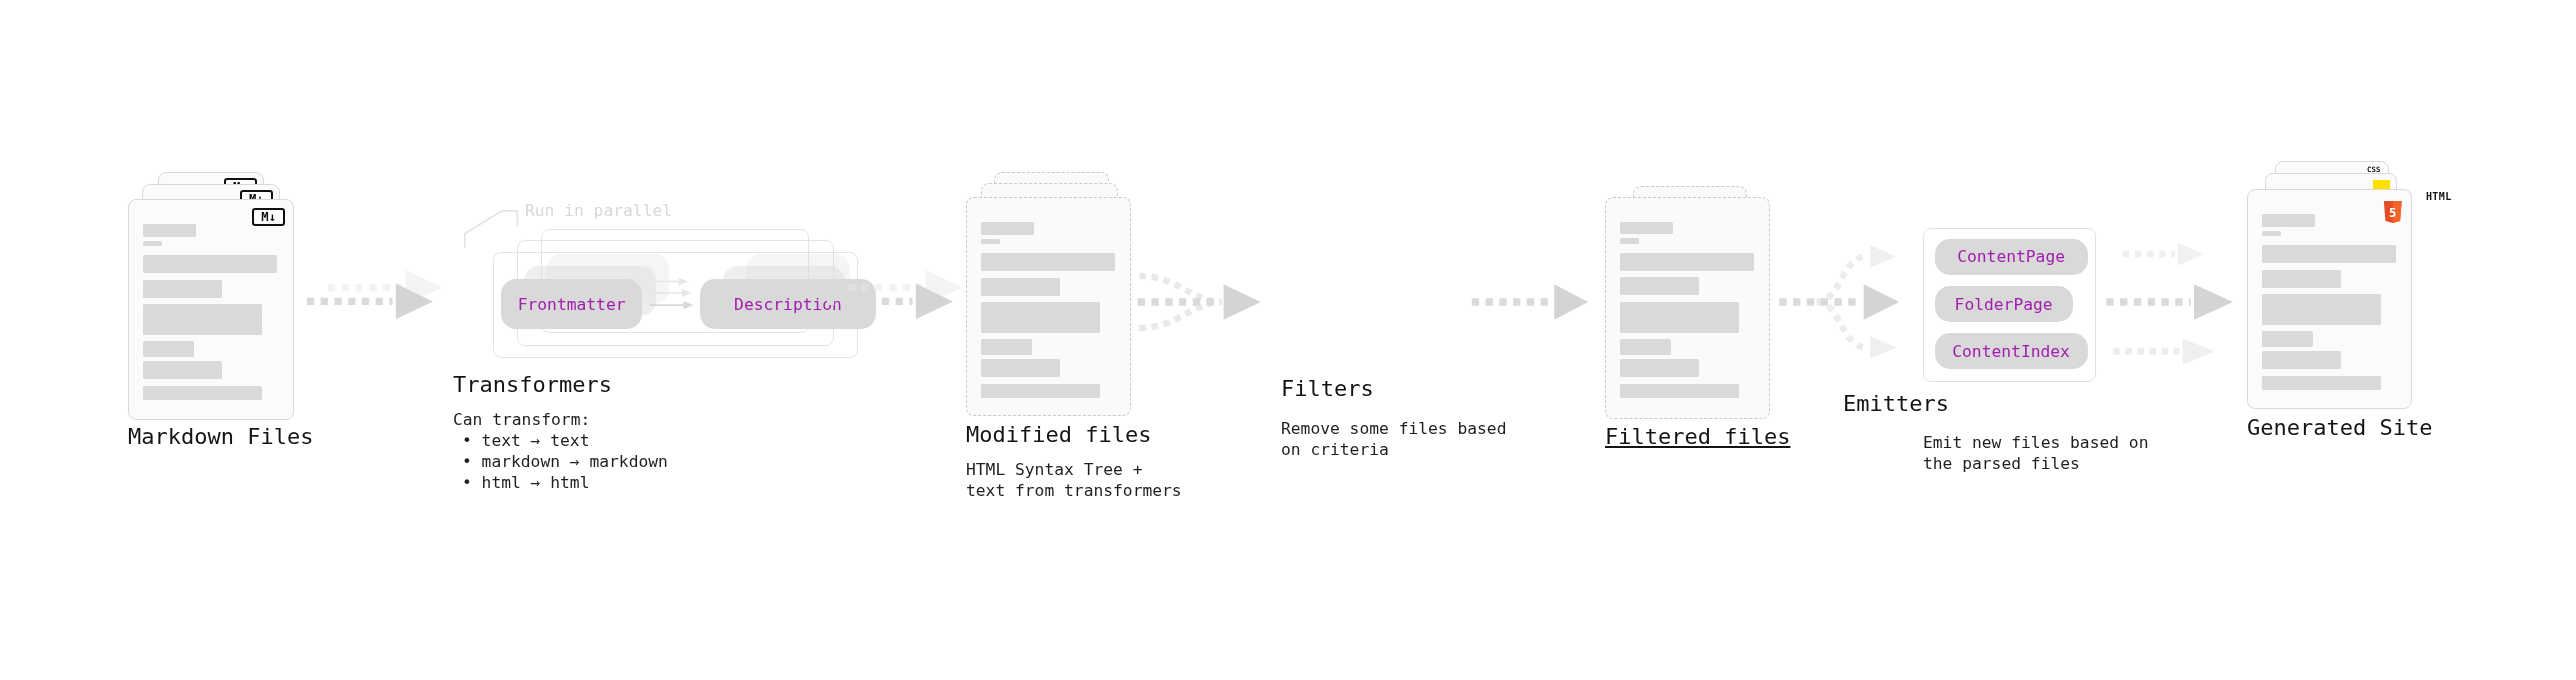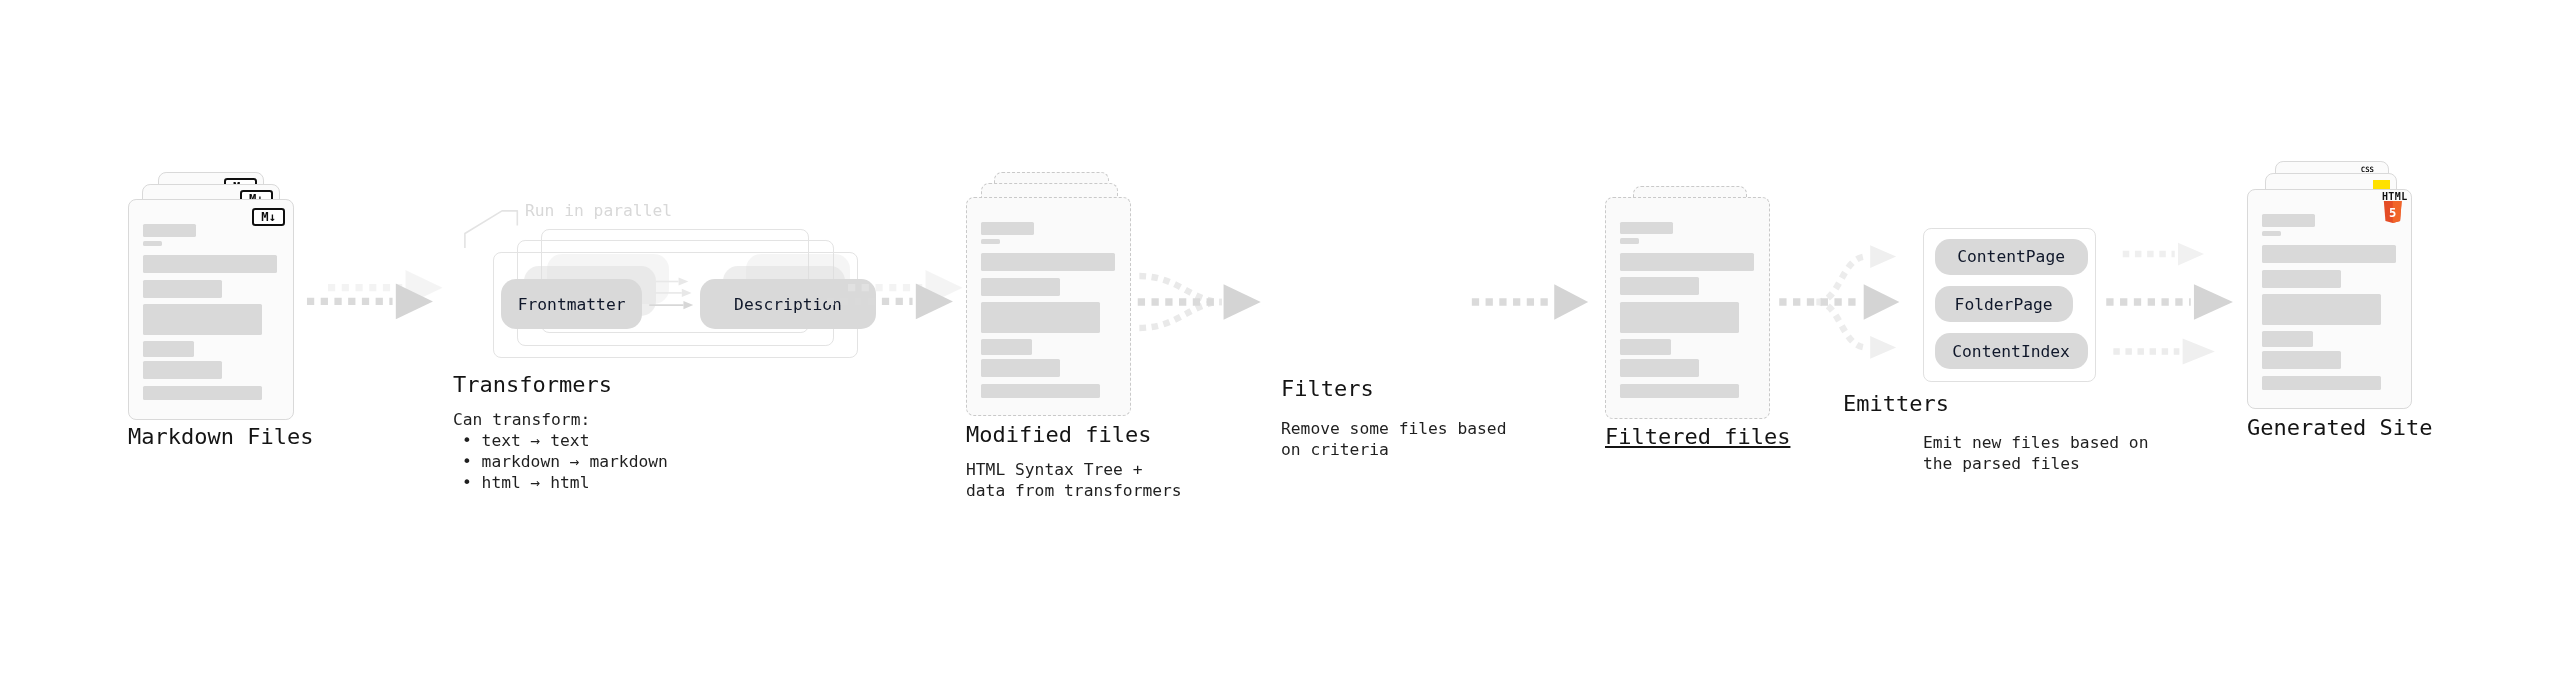--- a/index.html
+++ b/index.html
@@ -15,33 +15,33 @@
   .card.dashed{border:1.6px dashed #c9c9c9;background:#fafafa;}
   .doc-body{position:absolute;left:14px;top:24.4px;}
   .doc-line{background:#d9d9d9;border-radius:1.6px;}
 
   
   .md-badge{position:absolute;width:32.5px;height:18px;border:2.4px solid #0f0f0f;border-radius:3.3px;
     background:#fff;display:flex;align-items:center;justify-content:center;
     font-size:12.2px;font-weight:bold;color:#0f0f0f;box-sizing:border-box;}
 
   
-  .css-badge{position:absolute;right:8.1px;top:4.1px;width:19.5px;text-align:left;}
+  .css-badge{position:absolute;right:8.1px;top:4.1px;width:19.5px;text-align:right;}
   .css-badge .css-word{font-size:7.3px;font-weight:bold;color:#111;letter-spacing:0px;line-height:7.3px;}
   .css-badge .css-bar{height:3.3px;background:#2b62f0;margin-top:0.8px;border-radius:0.8px;}
   .js-badge{position:absolute;right:6.5px;top:5.7px;width:17px;height:9px;background:#ffe100;}
   .html5-badge{position:absolute;right:8.1px;top:3.3px;width:21px;text-align:center;}
-  .html5-badge .html-word{font-size:10px;font-weight:bold;color:#111;line-height:8.1px;letter-spacing:0.4px;}
+  .html5-badge .html-word{font-size:10px;font-weight:bold;color:#111;line-height:8.1px;letter-spacing:0.4px;margin-left:44px;}
 
   
   .outline-box{position:absolute;border:1.6px solid #e3e3e3;border-radius:8.1px;background:transparent;box-sizing:border-box;}
   .solid-box{position:absolute;border:1.6px solid #dcdcdc;border-radius:8.1px;background:#ffffff;box-sizing:border-box;}
 
   .btn{position:absolute;background:#d9d9d9;border-radius:15px;display:flex;align-items:center;justify-content:center;
-    font-size:16.3px;color:#0f172a;box-sizing:border-box;}
+    font-size:16.3px;color:#a21caf;box-sizing:border-box;}
   .btn.ghost{background:#dedede;}
 
   
   .stage-label{position:absolute;font-size:22px;font-weight:500;color:#141414;white-space:nowrap;line-height:24.4px;}
   .sub-text{position:absolute;font-size:16.3px;line-height:21px;color:#1f1f1f;white-space:nowrap;}
   .sub-text div{white-space:nowrap;}
   .note-text{position:absolute;font-size:16.3px;color:#d8d8d8;white-space:nowrap;line-height:18px;}
 
   .abs{position:absolute;}
 </style>
@@ -149,21 +149,21 @@
           <div class="doc-line" style="width: 119px; height: 31px; margin-bottom: 5.7px;"></div>
           <div class="doc-line" style="width: 51px; height: 16.3px; margin-bottom: 4.1px;"></div>
           <div class="doc-line" style="width: 79px; height: 18px; margin-bottom: 6.5px;"></div>
           <div class="doc-line" style="width: 119px; height: 14px; margin-bottom: 0px;"></div>
         </div>
     </div>
   </div>
   <div class="stage-label" style="left:966px;top:423px;">Modified files</div>
   <div class="sub-text" style="left:966px;top:459px;">
     <div>HTML Syntax Tree +</div>
-    <div>data from transformers</div>
+    <div>text from transformers</div>
   </div>
 
   <svg class="abs" style="left:1134px;top:268px;" width="137" height="68" viewBox="0 0 168 84">
     <path d="M 6,10 C 55,10 70,42 108,42" fill="none" stroke="#e9e9e9" stroke-width="8" stroke-dasharray="8 7"></path>
     <path d="M 6,74 C 55,74 70,42 108,42" fill="none" stroke="#e9e9e9" stroke-width="8" stroke-dasharray="8 7"></path>
     <line x1="4" y1="42" x2="106" y2="42" stroke="#dadada" stroke-width="9" stroke-dasharray="9 8"></line>
     <polygon points="110,20 110,64 156,42" fill="#d4d4d4"></polygon>
   </svg>
 
   <div class="stage-label" style="left:1281px;top:377px;">Filters</div>

